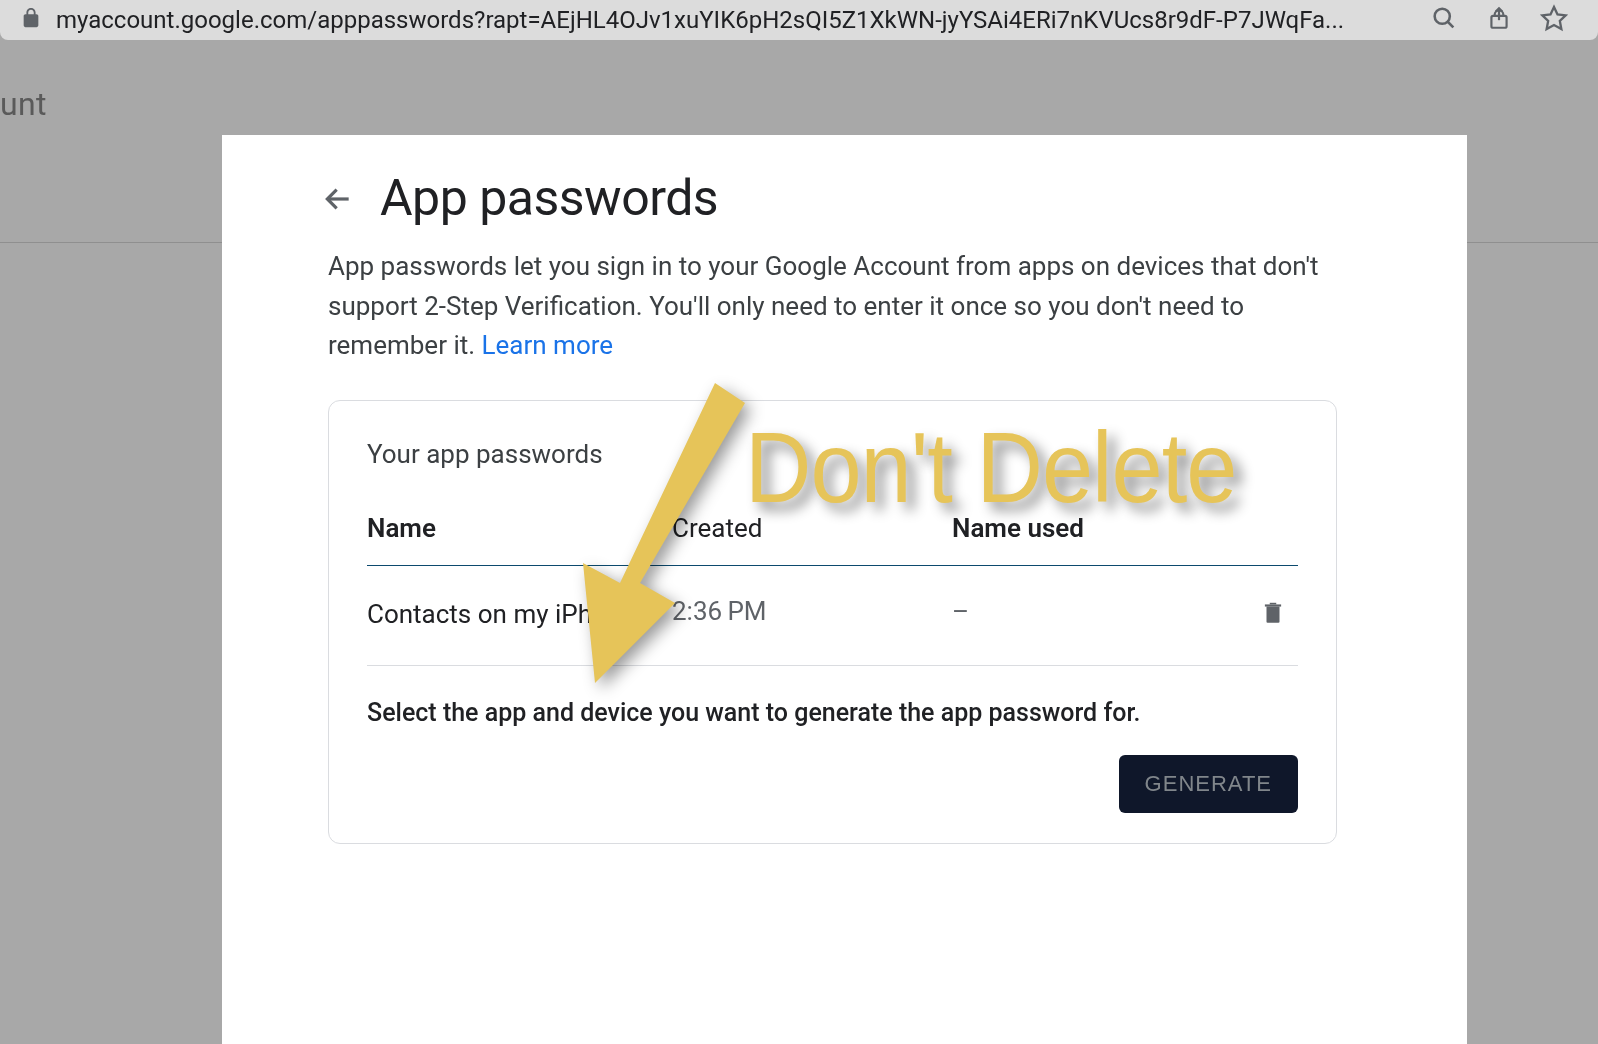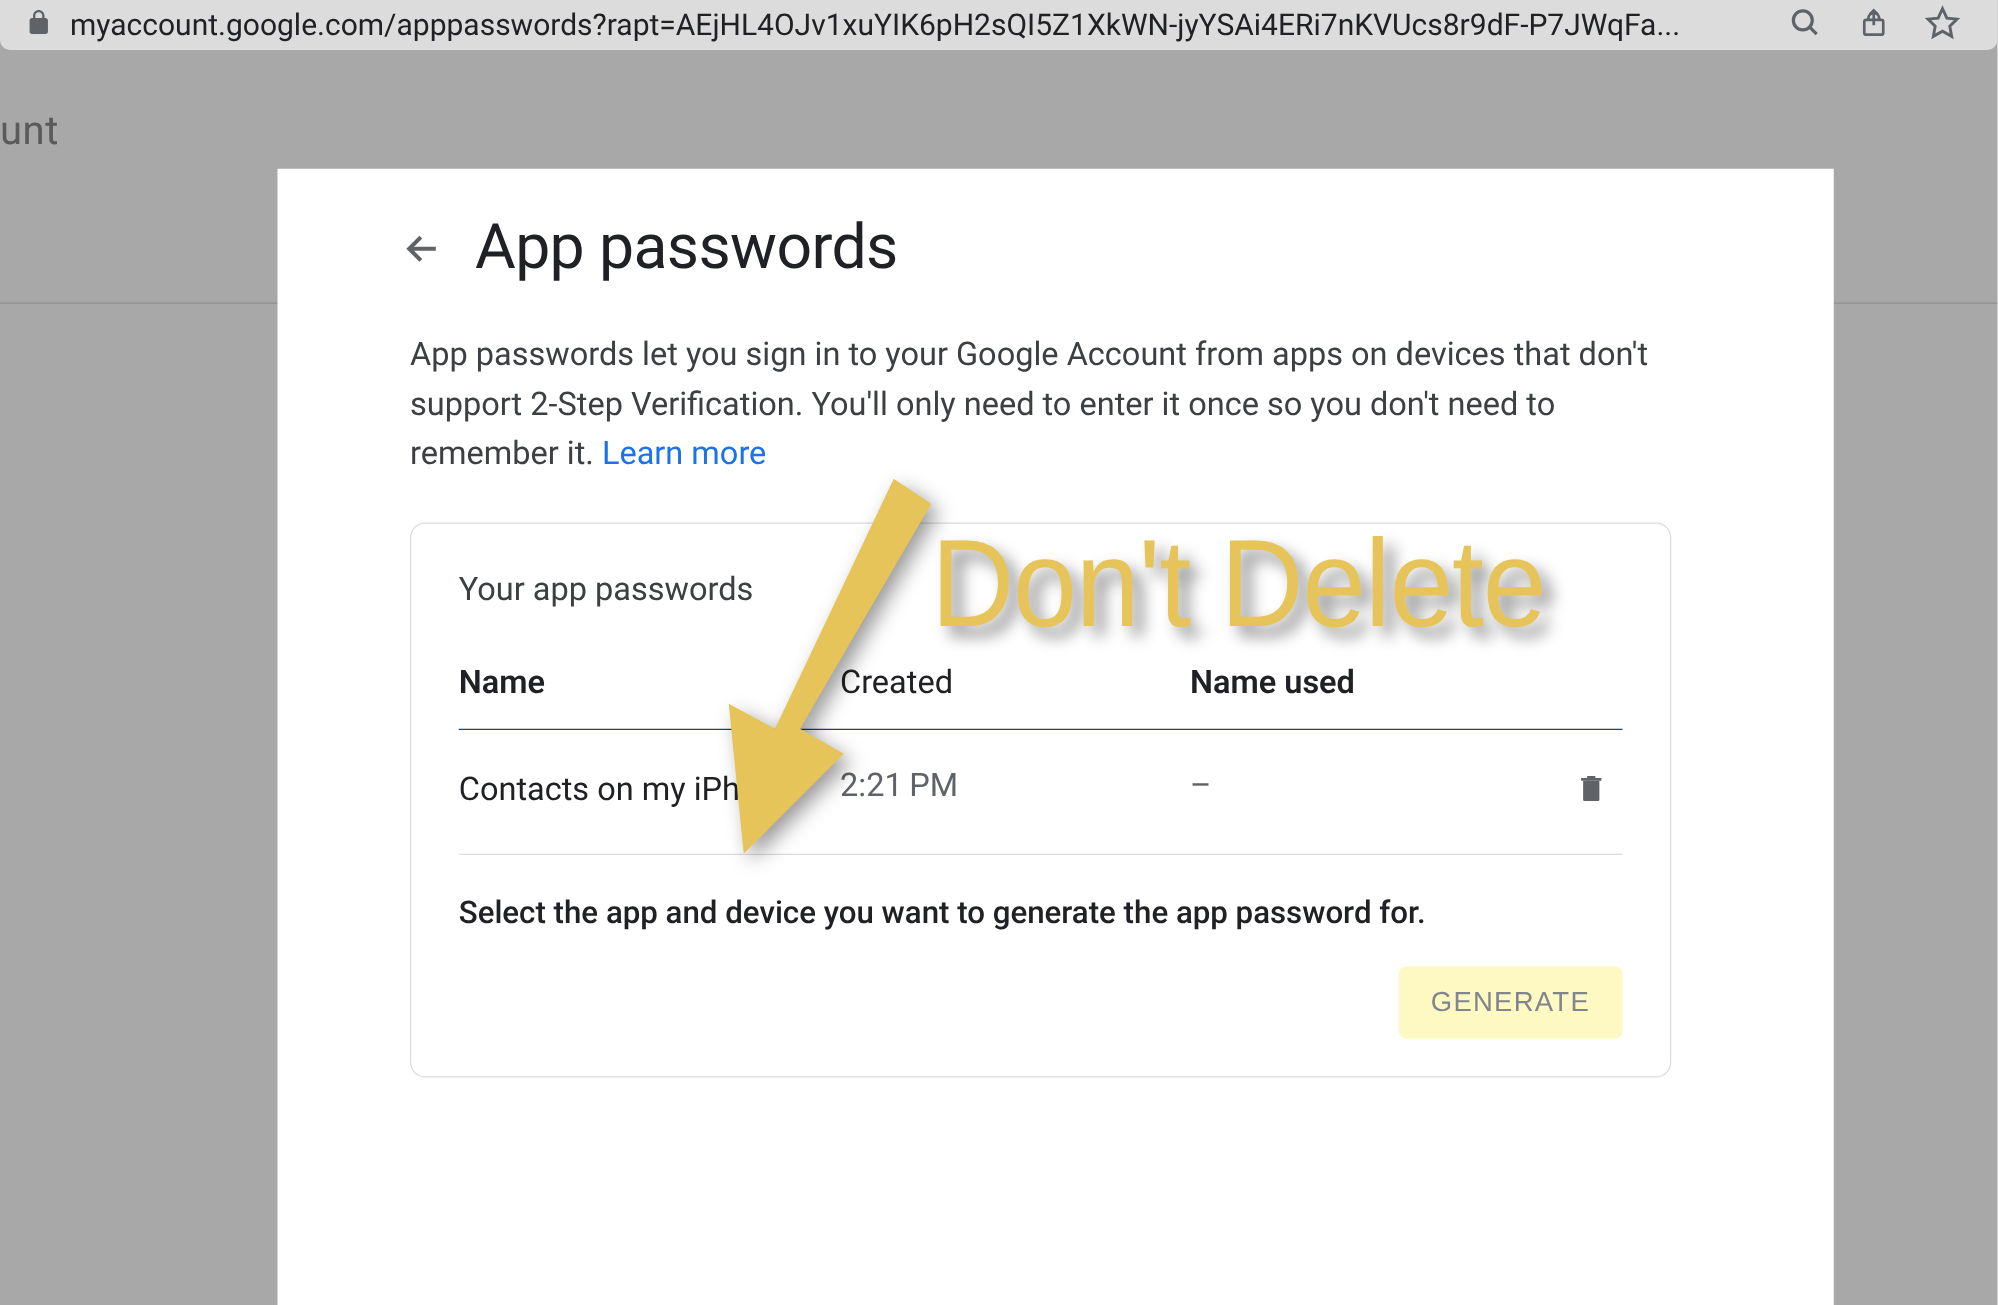--- a/index.html
+++ b/index.html
@@ -69,21 +69,21 @@
       background: #fff;
       height: 912px;
     }
     .modal-inner {
       padding: 34px 130px 0 100px;
     }
     .title-row {
       display: flex;
       align-items: center;
       gap: 26px;
-      margin-bottom: 38px;
+      margin-bottom: 20px;
     }
     .back-arrow {
       color: #5f6368;
       cursor: pointer;
       padding-top: 6px;
     }
     .page-title {
       font-size: 50px;
       color: #202124;
       font-weight: 400;
@@ -199,21 +199,21 @@
       min-width: 210px;
     }
     .caret {
       color: #9aa0a6;
     }
     .generate-row {
       display: flex;
       justify-content: flex-end;
     }
     .generate-btn {
-      background: #fef9c3;
+      background: #0f172a;
       border: none;
       color: #80868b;
       font-size: 22px;
       font-weight: 500;
       letter-spacing: 1px;
       padding: 16px 26px;
       border-radius: 6px;
       cursor: pointer;
     }
     .annotation-text {
@@ -294,21 +294,21 @@
       <h2 class="card-title">Your app passwords</h2>
 
       <div class="table">
         <div class="table-header">
           <div class="col-name">Name</div>
           <div class="col-created">Created</div>
           <div class="col-lastused">Name used</div>
         </div>
         <div class="table-row">
           <div class="cell-name">Contacts on my iPhone</div>
-          <div class="cell-created">2:21 PM</div>
+          <div class="cell-created">2:36 PM</div>
           <div class="cell-lastused">–</div>
           <div class="cell-action">
             <span class="trash-icon">
               <svg width="26" height="30" viewBox="0 0 24 24" fill="currentColor">
                   <path d="M6 7h12v14a1 1 0 0 1-1 1H7a1 1 0 0 1-1-1V7z"></path>
                   <path d="M4.5 5h15v2h-15z"></path>
                   <path d="M9 3.5h6V5H9z"></path>
                 </svg>
             </span>
           </div>

